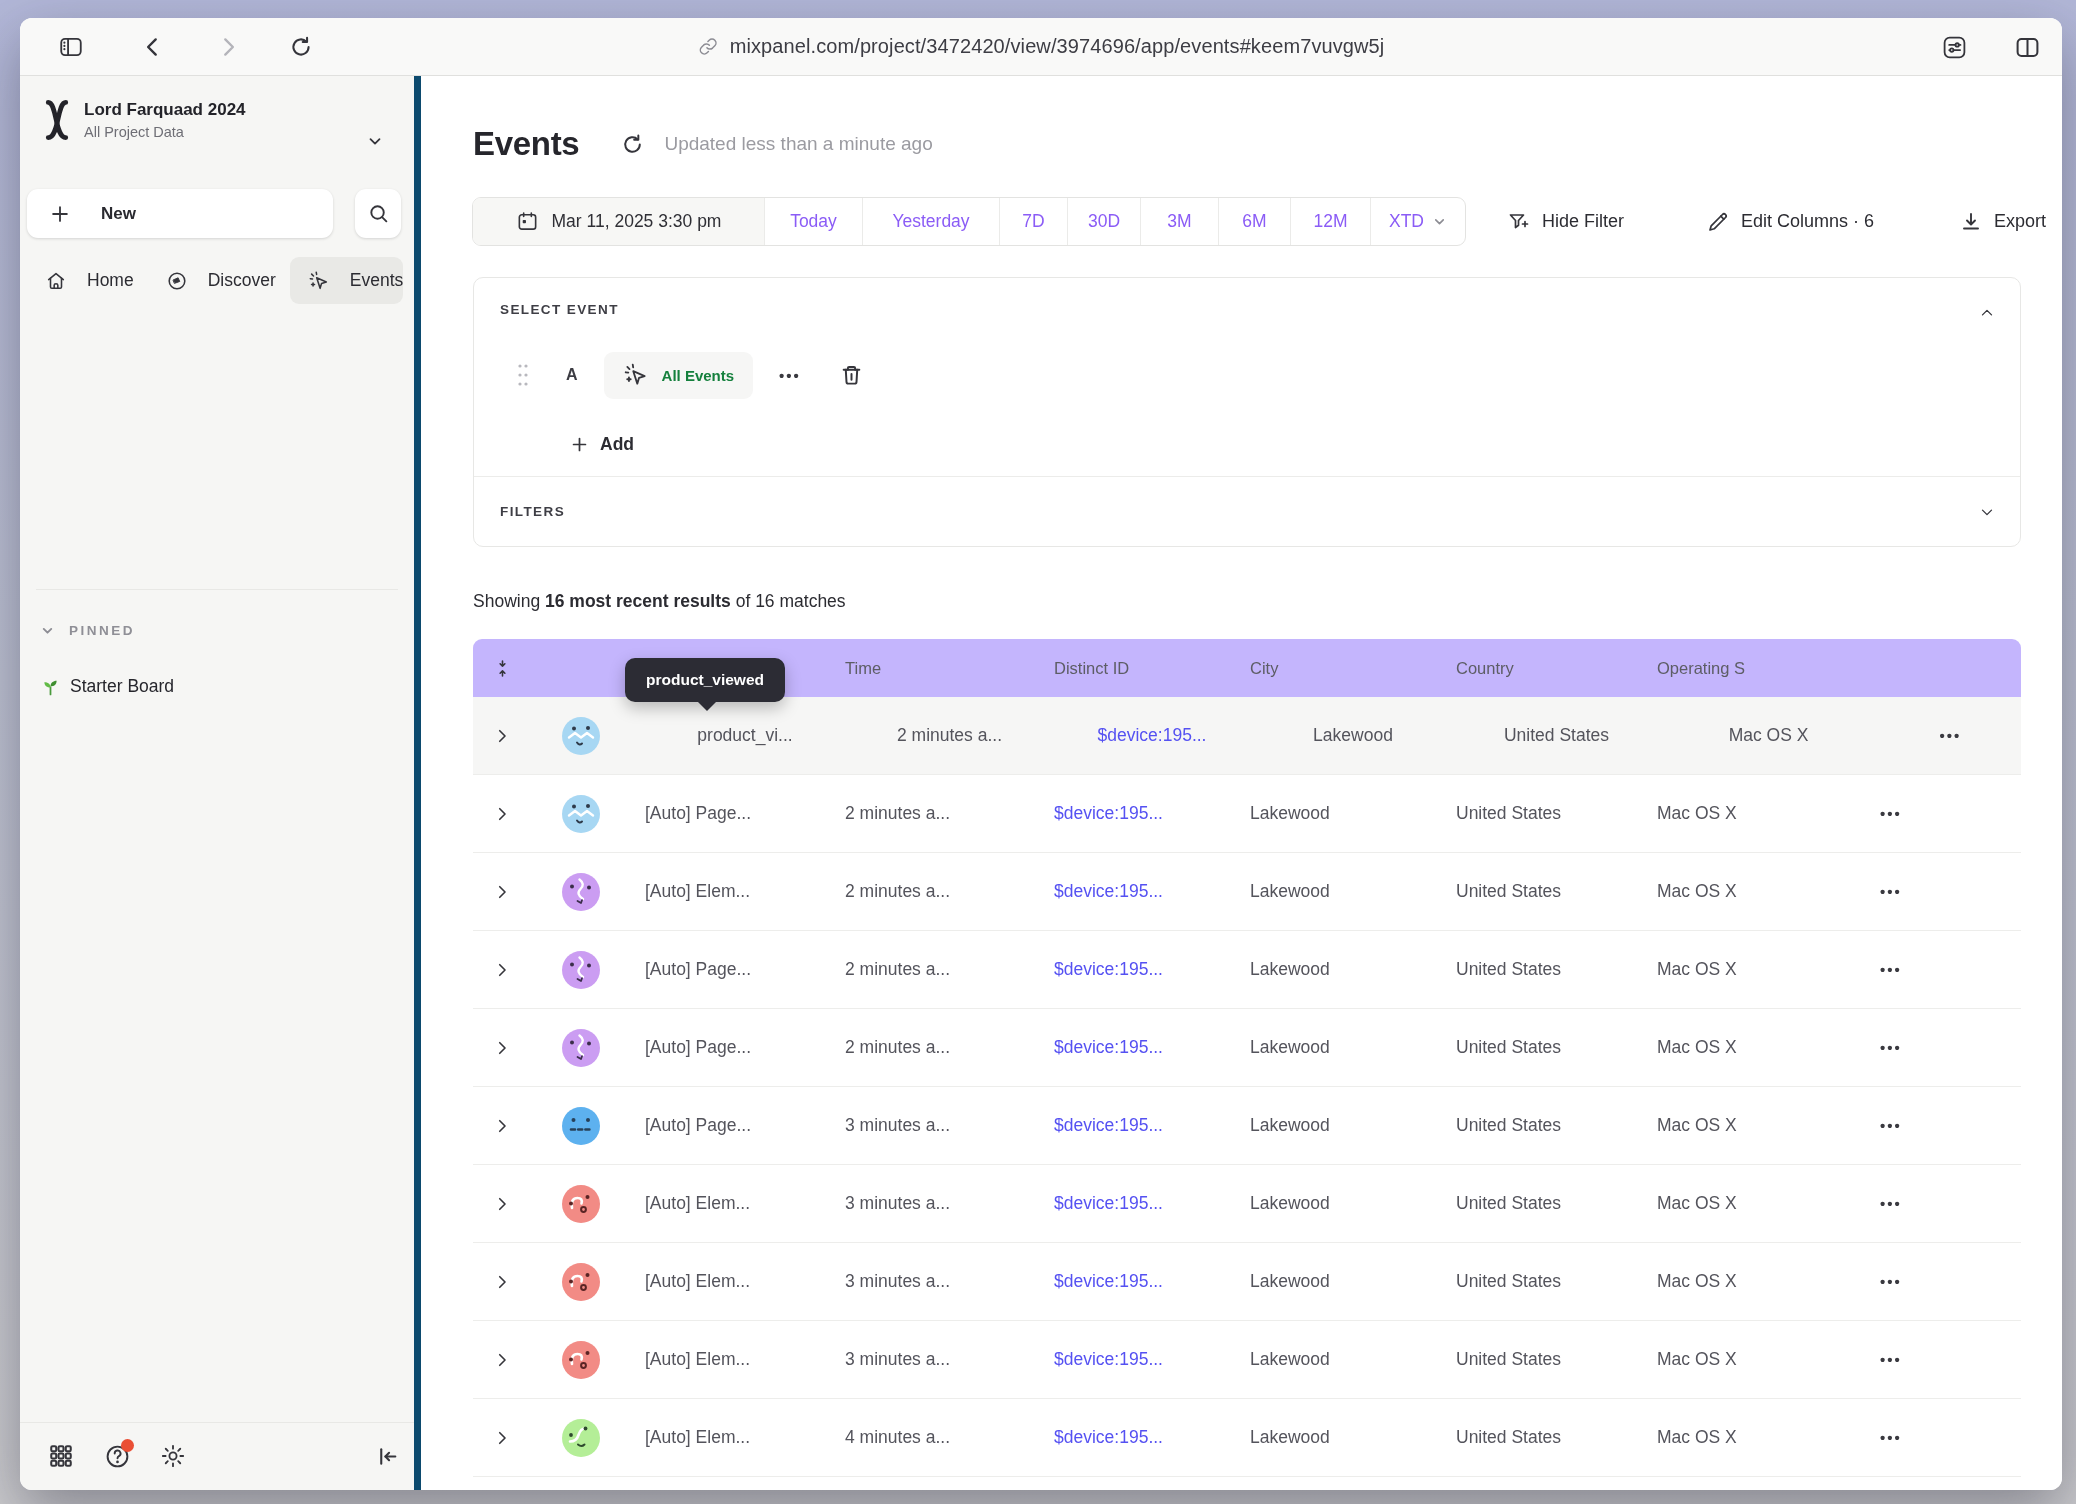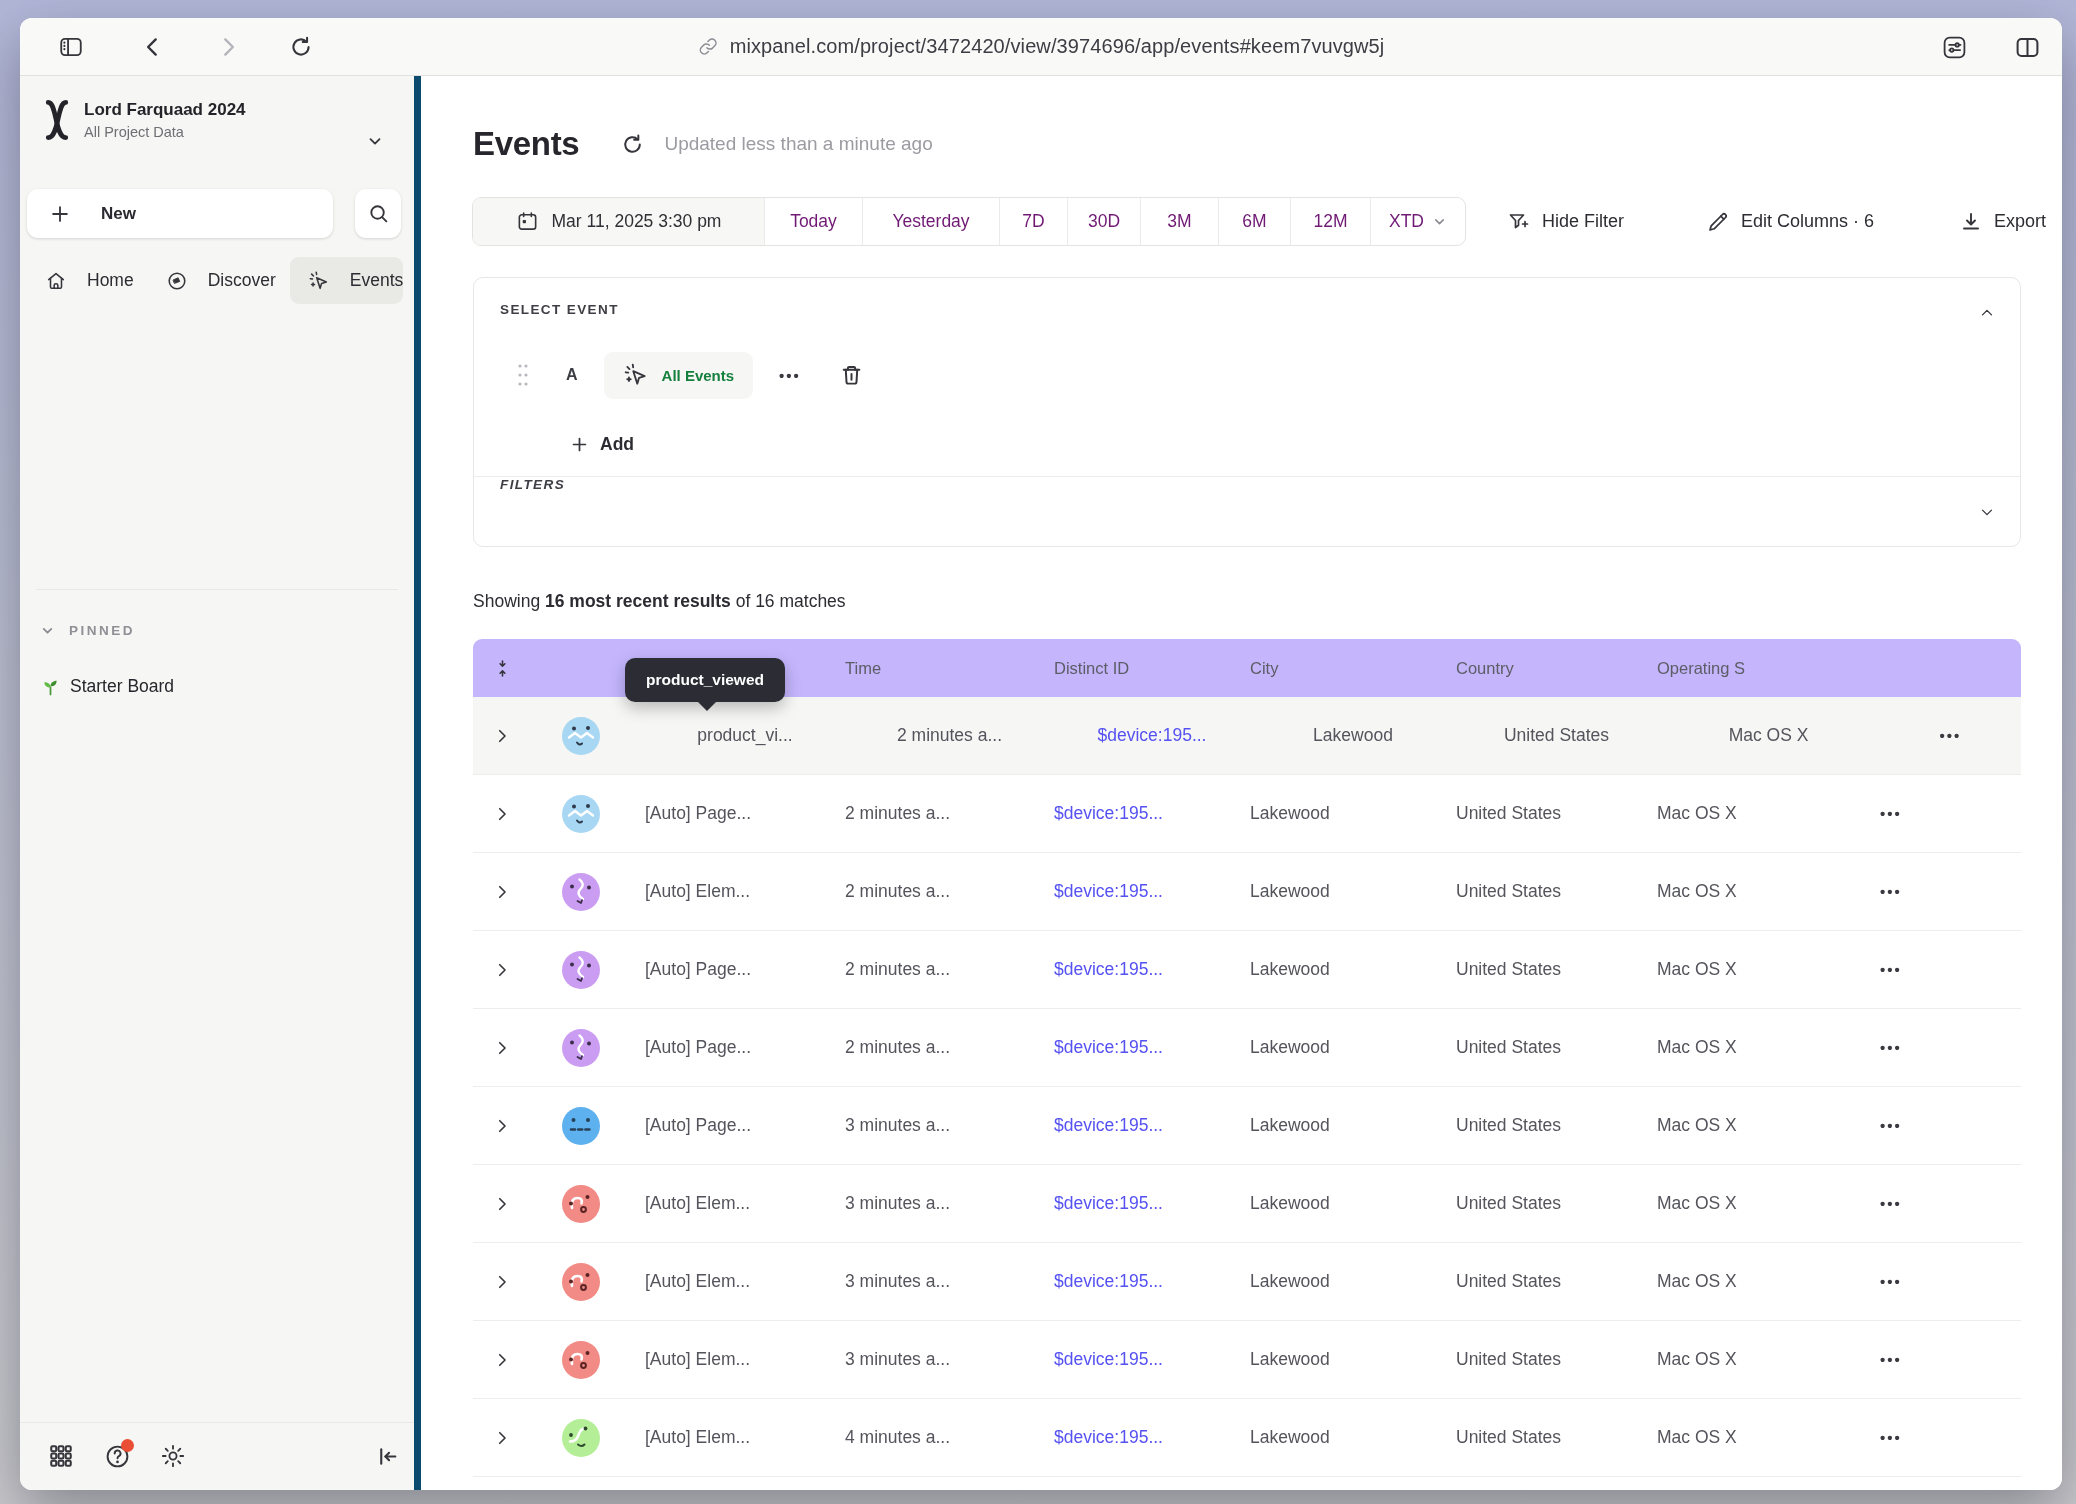--- a/index.html
+++ b/index.html
@@ -66,21 +66,21 @@
   
   .titlerow{position:absolute;left:52px;top:49px;display:flex;align-items:center;}
   .pagetitle{font-size:33px;font-weight:700;color:#26262c;letter-spacing:-.3px;}
   .refreshbtn{margin-left:41px;cursor:pointer;}
   .updated{margin-left:19px;font-size:19px;color:#9b9ba1;}
 
   
   .datebar{position:absolute;left:51px;top:121px;height:49px;display:flex;justify-content:center;}
   .datepicker{display:flex;height:49px;border:1px solid #e3e3e1;border-radius:9px;overflow:hidden;background:#fff;box-sizing:border-box;}
   .seg{display:flex;align-items:center;justify-content:center;border-right:1px solid #ebebe9;cursor:pointer;
-       font-size:17.5px;font-weight:500;color:#701a75;white-space:nowrap;}
+       font-size:17.5px;font-weight:500;color:#8b5cf6;white-space:nowrap;}
   .seg:last-child{border-right:none;}
   .seg.dateval{gap:13px;padding:0 19px;background:#f7f7f5;color:#2f2f35;width:292px;box-sizing:border-box;}
   .seg.p0{width:97px}.seg.p1{width:136px}.seg.p2{width:67px}.seg.p3{width:72px}
   .seg.p4{width:77px}.seg.p5{width:71px}.seg.p6{width:79px}
   .seg.xtd{gap:8px;padding:0 18px;}
 
   .topctl{position:absolute;top:121px;height:49px;display:flex;align-items:center;gap:11px;cursor:pointer;}
   .topctl .lbl{font-size:18px;font-weight:500;color:#2c2c32;white-space:nowrap;}
 
   
@@ -90,21 +90,21 @@
   .clauserow{margin-top:34px;display:flex;align-items:center;height:48px;}
   .draghandle{margin-left:16px;cursor:grab;}
   .clauseletter{margin-left:36px;font-size:16px;font-weight:600;color:#3c3c43;}
   .eventchip{margin-left:26px;height:47px;background:#f6f6f5;border-radius:9px;display:flex;align-items:center;gap:13px;padding:0 19px;cursor:pointer;}
   .eventchip .lbl{font-size:15px;font-weight:600;color:#15803d;}
   .chipmore{margin-left:26px;font-size:15px;font-weight:700;letter-spacing:2px;color:#3a3a40;cursor:pointer;}
   .trashbtn{margin-left:38px;cursor:pointer;}
   .addrow{margin-top:35px;margin-left:70px;display:flex;align-items:center;gap:11px;cursor:pointer;width:90px;}
   .addrow .lbl{font-size:17.5px;font-weight:600;color:#2c2c32;}
   .qchev{position:absolute;right:24px;cursor:pointer;}
-  .qsec2{position:relative;height:69px;display:flex;padding-left:26px;box-sizing:border-box;font-style:italic;}
+  .qsec2{position:relative;height:69px;display:flex;align-items:center;padding-left:26px;box-sizing:border-box;}
 
   
   .showing{position:absolute;left:52px;top:515px;font-size:17.5px;color:#2c2c32;}
   .showing b{font-weight:700;}
 
   .etable{position:absolute;left:52px;top:563px;width:1548px;}
   .tgrid{display:grid;grid-template-columns:72px 100px 200px 209px 196px 206px 201px 223px 1fr;align-items:center;}
   .thead{height:58px;background:#c4b5fd;border-radius:9px 9px 0 0;color:#5d5d65;font-size:16.5px;font-weight:500;}
   .thc{white-space:nowrap;overflow:hidden;}
   .trow{height:77px;border-bottom:1px solid #ededeb;background:#fff;}

